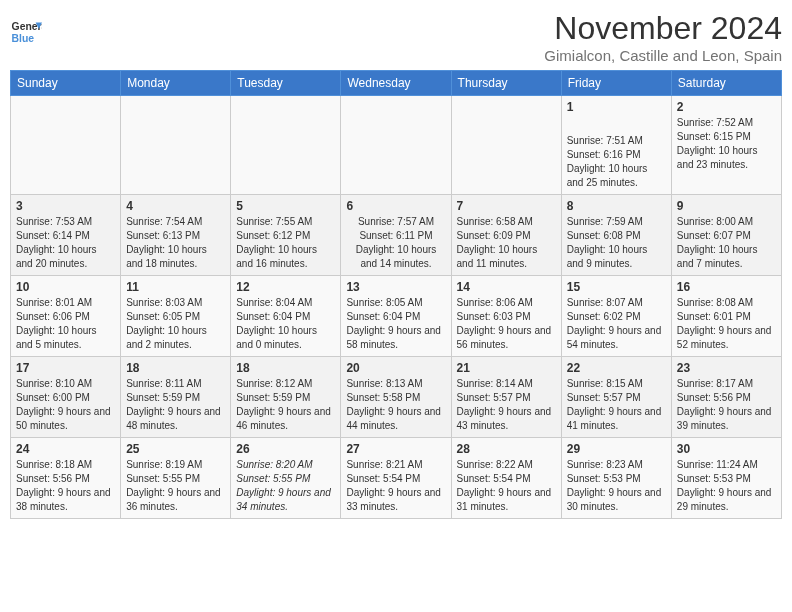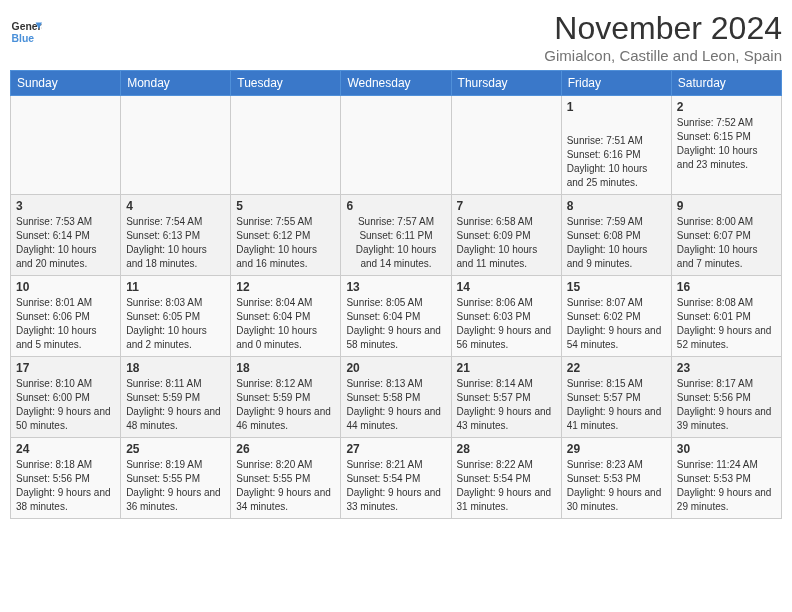--- a/index.html
+++ b/index.html
@@ -271,21 +271,21 @@
 Daylight: 9 hours and 38 minutes.</div>
         </td>
         <td>
           <span class="day-num">25</span>
           <div class="day-info" style="white-space: pre-line;">Sunrise: 8:19 AM
 Sunset: 5:55 PM
 Daylight: 9 hours and 36 minutes.</div>
         </td>
         <td>
           <span class="day-num">26</span>
-          <div class="day-info" style="white-space: pre-line;">Sunrise: 8:20 AM
+          <div class="day-info" style="white-space: pre-line; font-style: italic;">Sunrise: 8:20 AM
 Sunset: 5:55 PM
 Daylight: 9 hours and 34 minutes.</div>
         </td>
         <td>
           <span class="day-num">27</span>
           <div class="day-info" style="white-space: pre-line;">Sunrise: 8:21 AM
 Sunset: 5:54 PM
 Daylight: 9 hours and 33 minutes.</div>
         </td>
         <td>

